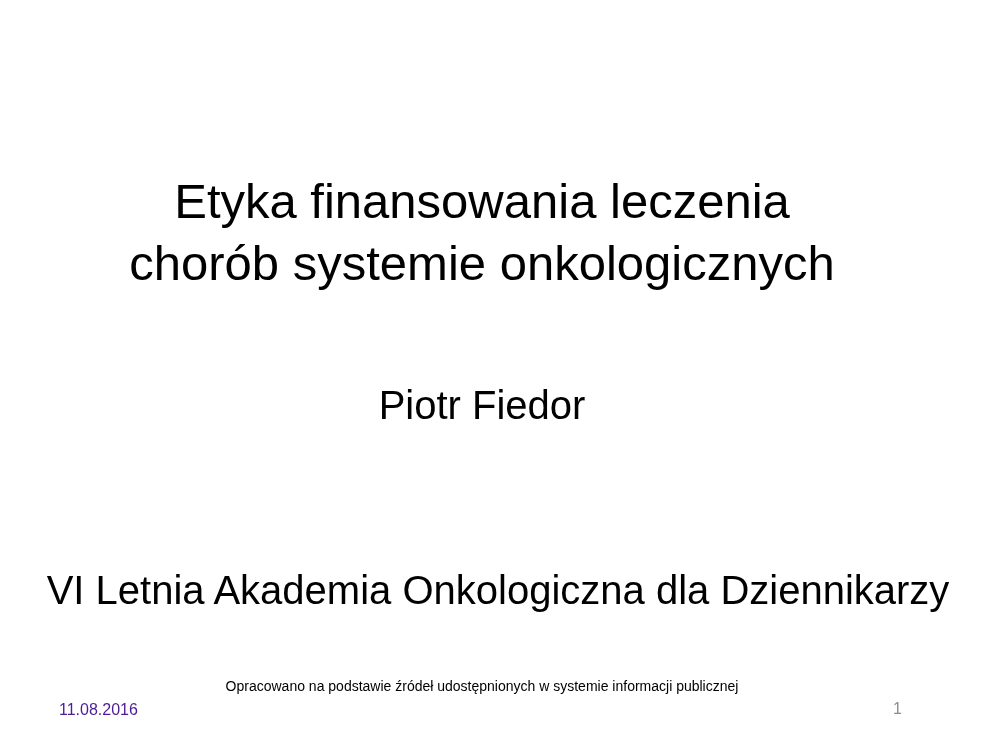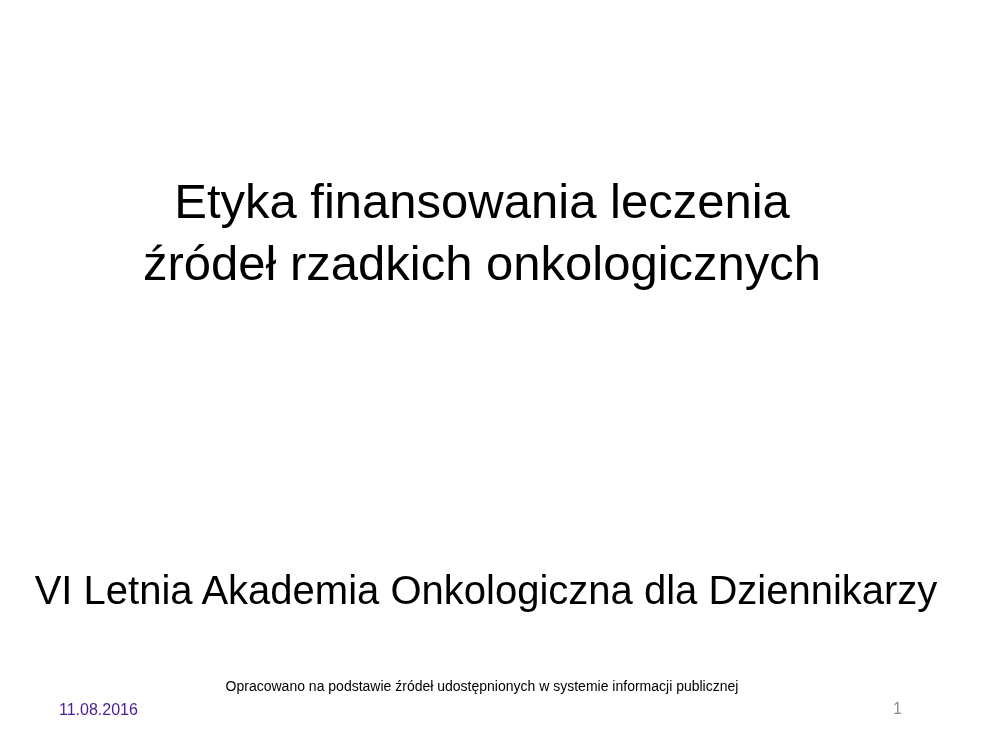--- a/index.html
+++ b/index.html
@@ -35,21 +35,21 @@
     width: 100%;
     text-align: center;
     font-size: 40px;
     line-height: 48px;
     font-weight: 400;
     color: #000000;
   }
   .event-line {
     position: absolute;
     top: 566px;
-    left: 4px;
+    left: 16px;
     width: 100%;
     text-align: center;
     font-size: 40px;
     line-height: 48px;
     font-weight: 400;
     color: #000000;
     white-space: nowrap;
   }
   .footer-note {
     position: absolute;
@@ -90,23 +90,24 @@
     color: #8c8c8c;
   }
 </style>
 </head>
 <body>
 
 <div class="slide">
 
   <div class="title">
     <div>Etyka finansowania leczenia</div>
-    <div>źródeł rzadkich onkologicznych</div>
+    <div>chorób systemie onkologicznych</div>
   </div>
 
+  <div class="author">Piotr Fiedor</div>
 
   <div class="event-line">VI Letnia Akademia Onkologiczna dla Dziennikarzy</div>
 
   <div class="footer-note">Opracowano na podstawie źródeł udostępnionych w systemie informacji publicznej</div>
 
 
   <div class="footer-date">11.08.2016</div>
 
   <div class="footer-page">1</div>
 

